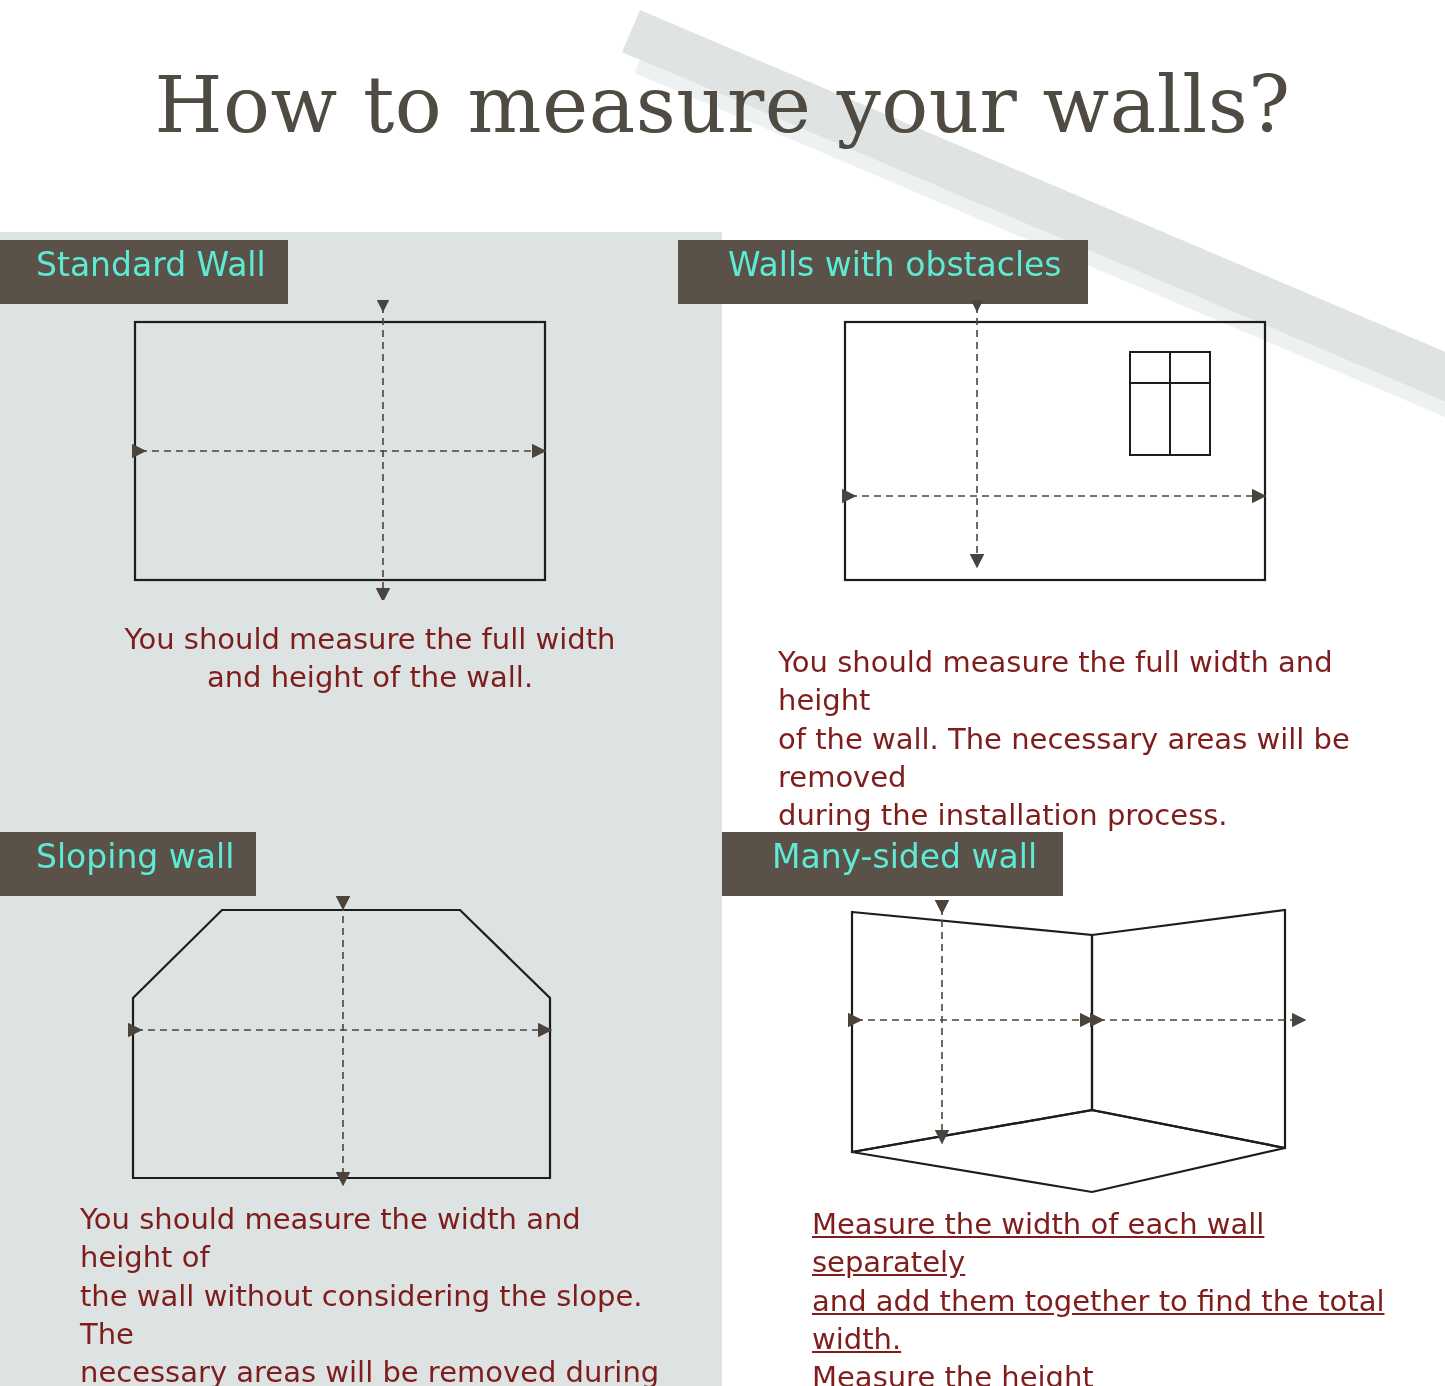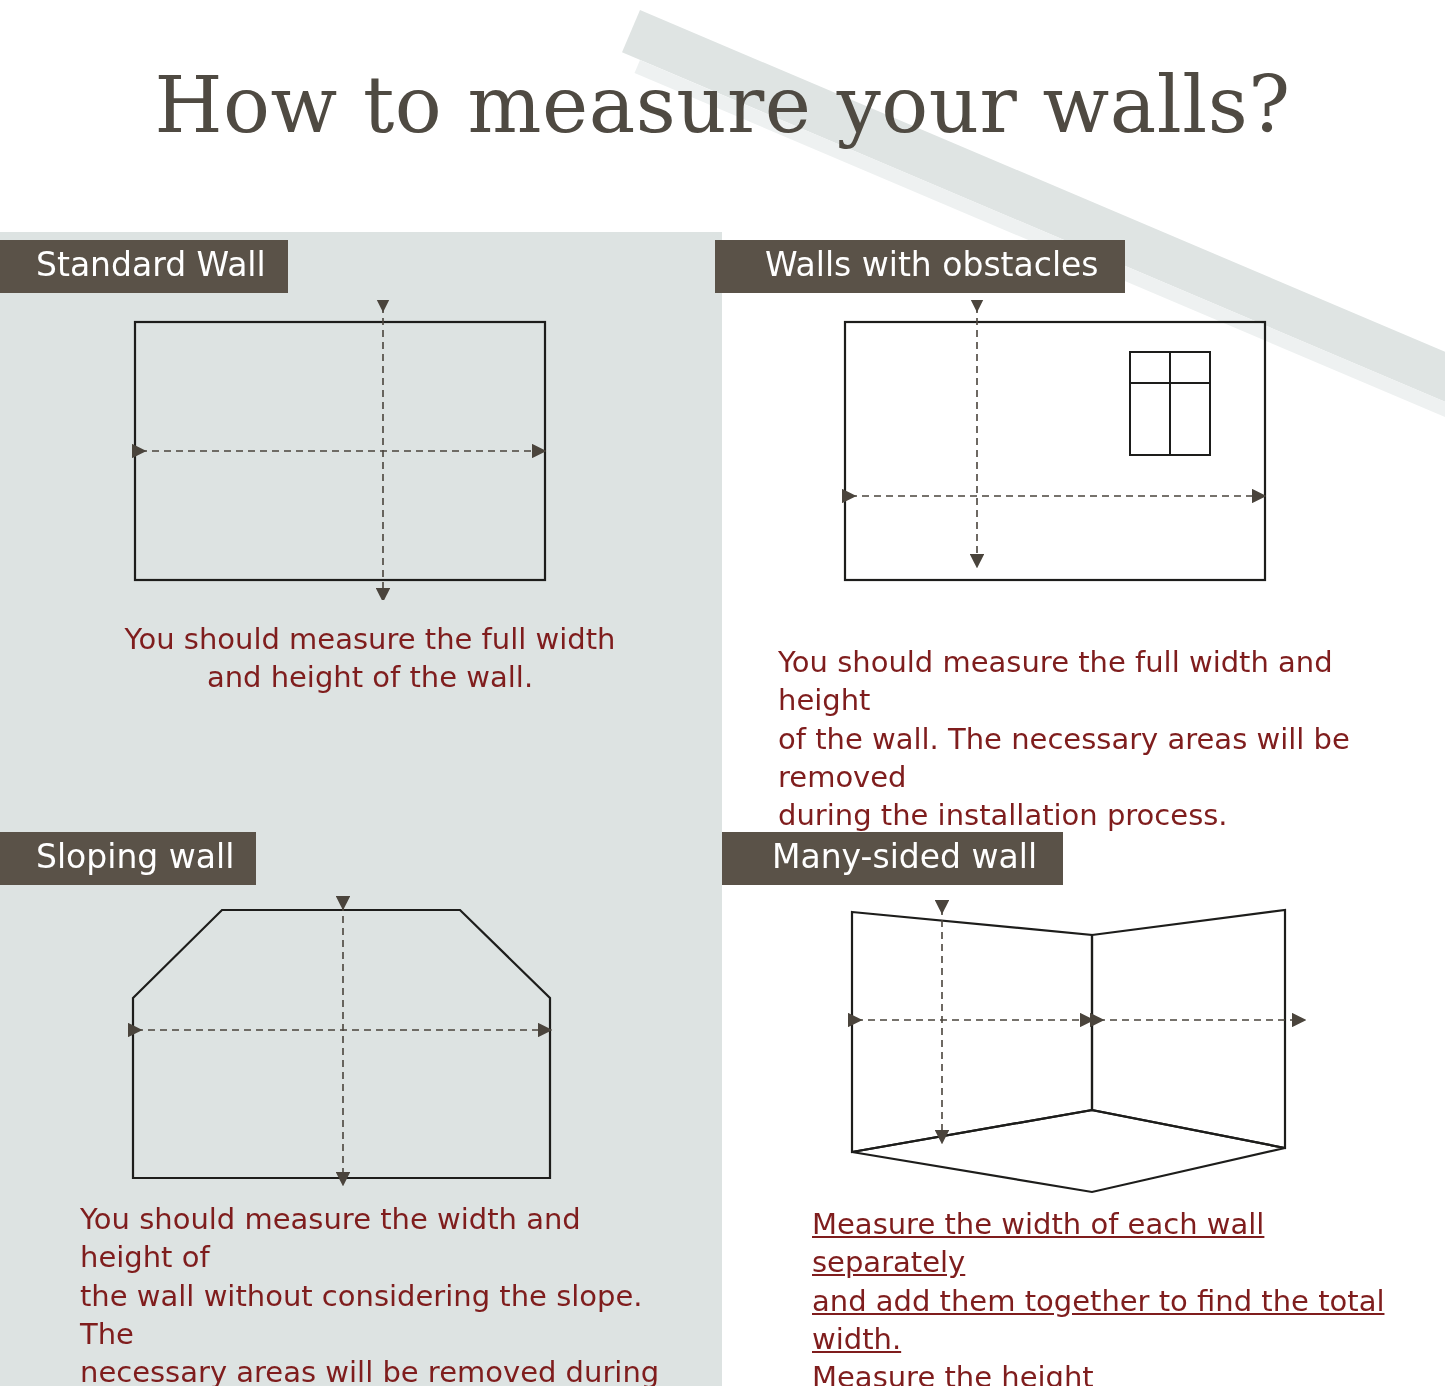--- a/index.html
+++ b/index.html
@@ -68,30 +68,30 @@
     position: absolute;
   }
   #q-standard { left: 0;   top: 232px; width: 722px; height: 584px; }
   #q-obstacle { left: 678px; top: 232px; width: 767px; height: 584px; }
   #q-sloping  { left: 0;   top: 826px; width: 722px; height: 560px; }
   #q-manysided{ left: 722px; top: 826px; width: 723px; height: 560px; }
 
   .sec-title {
     display: inline-block;
     background: #5a5248;
-    color: #ffffff;
+    color: #5eead4;
     font-size: 33px;
-    padding: 8px 22px 10px 30px;
+    padding: 8px 22px 21px 30px;
     line-height: 1.05;
     white-space: nowrap;
     text-align: right;
   }
   .title-row { position: absolute; }
   #t-standard  { left: 0;   top: 240px; }
-  #t-obstacle  { left: 715px; top: 240px; }
+  #t-obstacle  { left: 678px; top: 240px; }
   #t-sloping   { left: 0;   top: 832px; }
   #t-manysided { left: 722px; top: 832px; }
   #t-standard .sec-title,
   #t-sloping .sec-title { padding-left: 36px; }
   #t-obstacle .sec-title,
   #t-manysided .sec-title { padding-left: 50px; padding-right: 26px; }
 
   .figure { position: absolute; }
   #f-standard  { left: 110px; top: 300px; }
   #f-obstacle  { left: 820px; top: 300px; }

